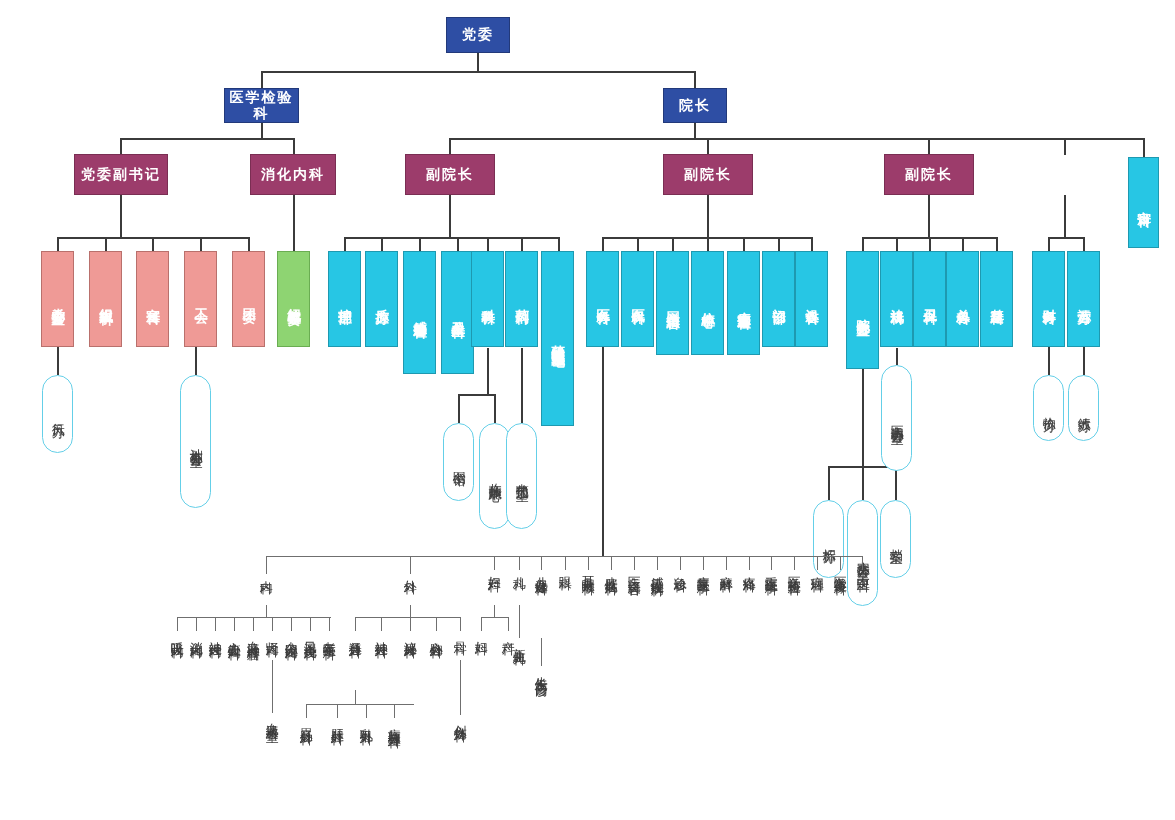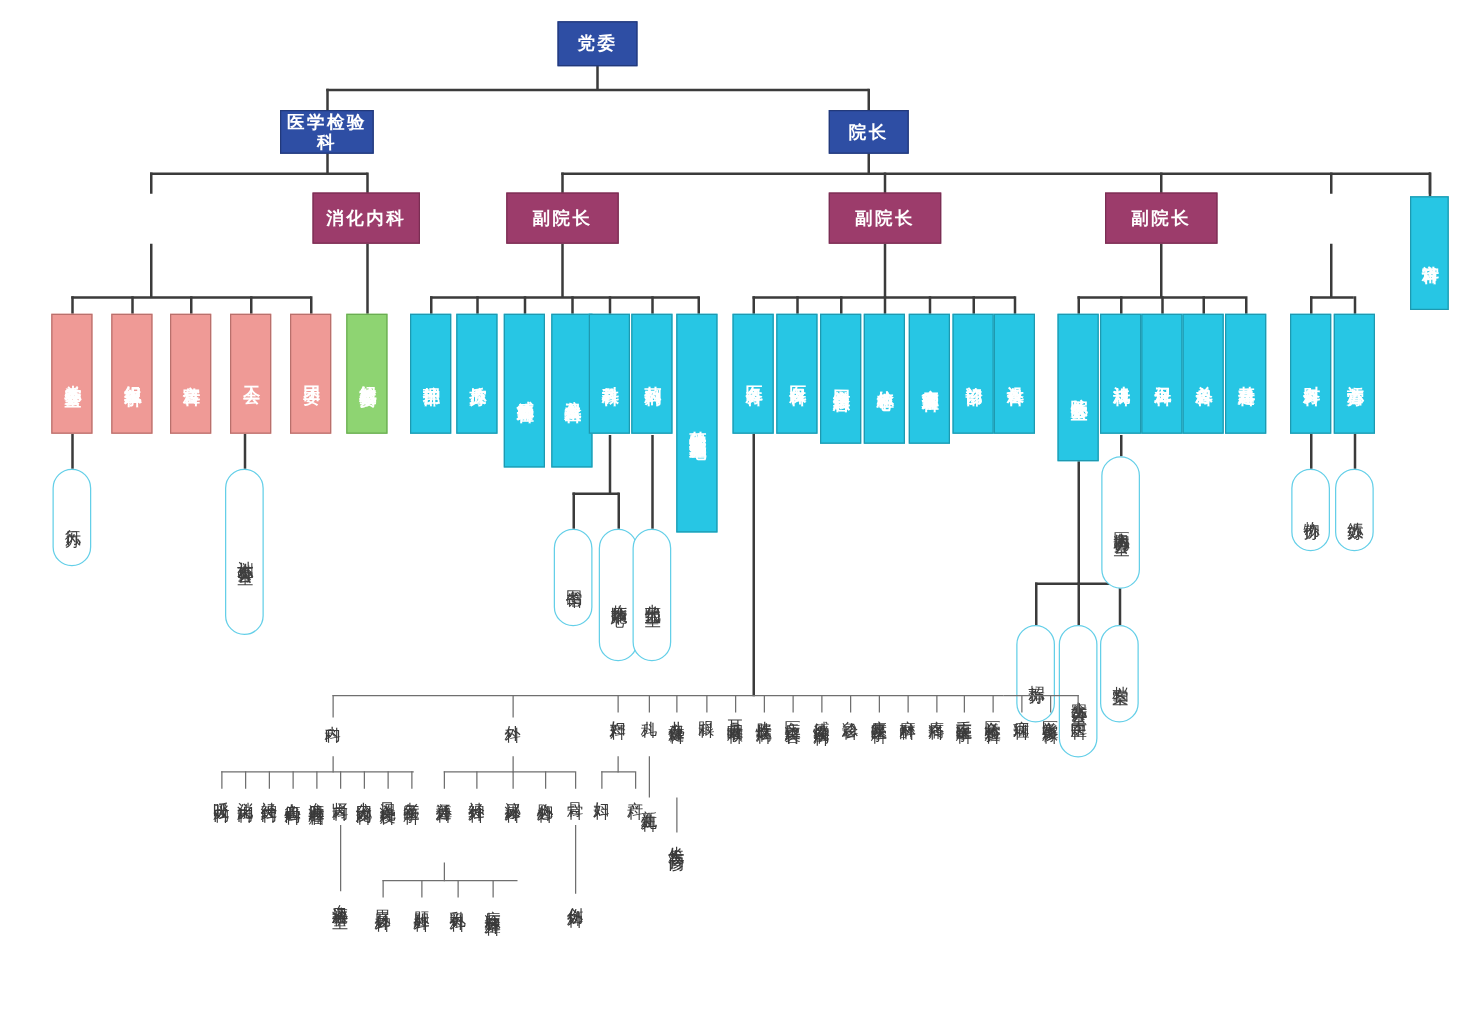--- a/index.html
+++ b/index.html
@@ -187,20 +187,21 @@
 
   <div class="lnt lntv" style="left:519px;top:605px;height:33px;"></div>
 
   <div class="lnt lntv" style="left:541px;top:638px;height:28px;"></div>
 
   <div class="box horiz navy" style="left:446px;top:17px;width:64px;height:36px;">党委</div>
 
   <div class="box horiz navy" style="left:224px;top:88px;width:75px;height:35px;">医学检验科</div>
   <div class="box horiz navy" style="left:663px;top:88px;width:64px;height:35px;">院长</div>
 
+  <div class="box horiz plum" style="left:74px;top:154px;width:94px;height:41px;">党委副书记</div>
   <div class="box horiz plum" style="left:250px;top:154px;width:86px;height:41px;">消化内科</div>
   <div class="box horiz plum" style="left:405px;top:154px;width:90px;height:41px;">副院长</div>
   <div class="box horiz plum" style="left:663px;top:154px;width:90px;height:41px;">副院长</div>
   <div class="box horiz plum" style="left:884px;top:154px;width:90px;height:41px;">副院长</div>
   <div class="box vert cyan" style="left:1128px;top:157px;width:31px;height:91px;">审计科</div>
 
   <div class="box vert rose" style="left:41px;top:251px;width:33px;height:96px;">党委办公室</div>
   <div class="box vert rose" style="left:89px;top:251px;width:33px;height:96px;">组织人事科</div>
   <div class="box vert rose" style="left:136px;top:251px;width:33px;height:96px;">宣传科</div>
   <div class="box vert rose" style="left:184px;top:251px;width:33px;height:96px;">工会</div>

